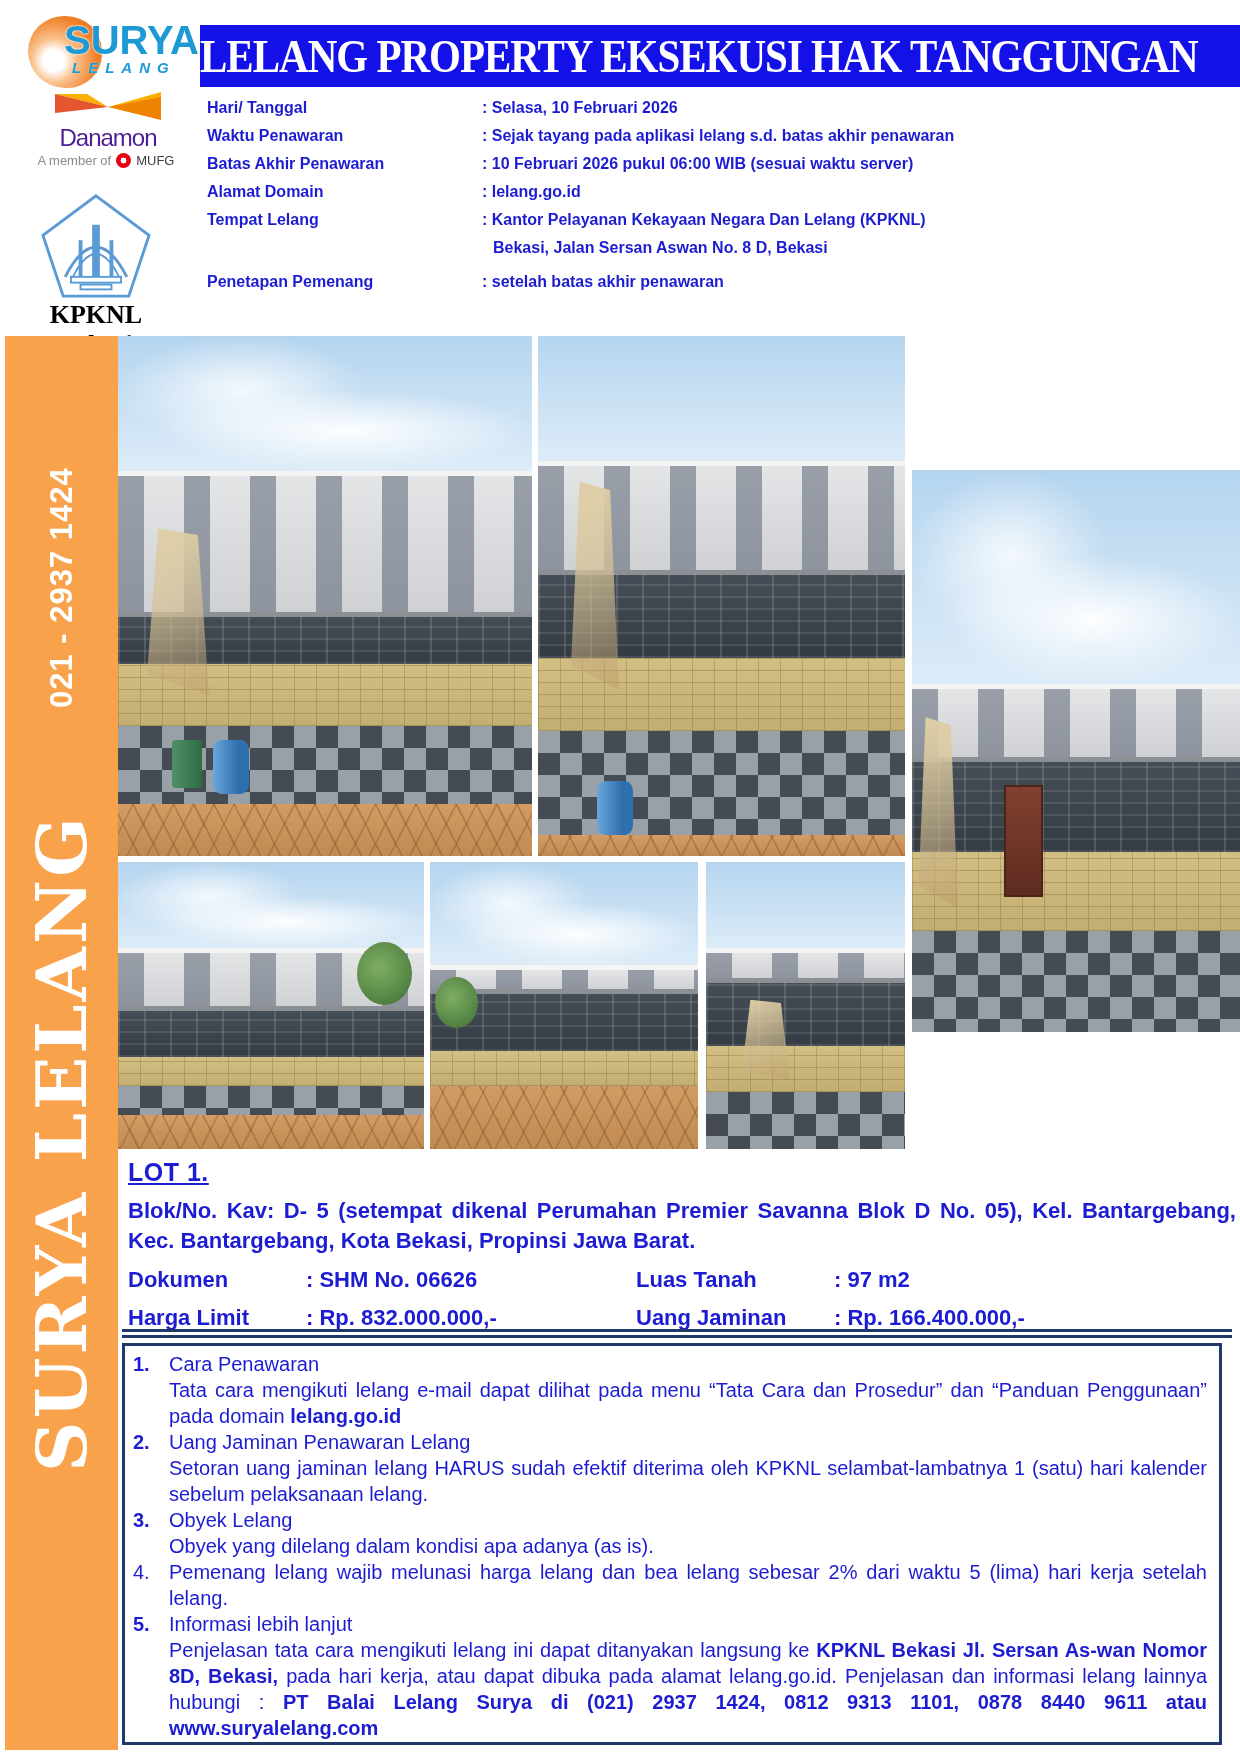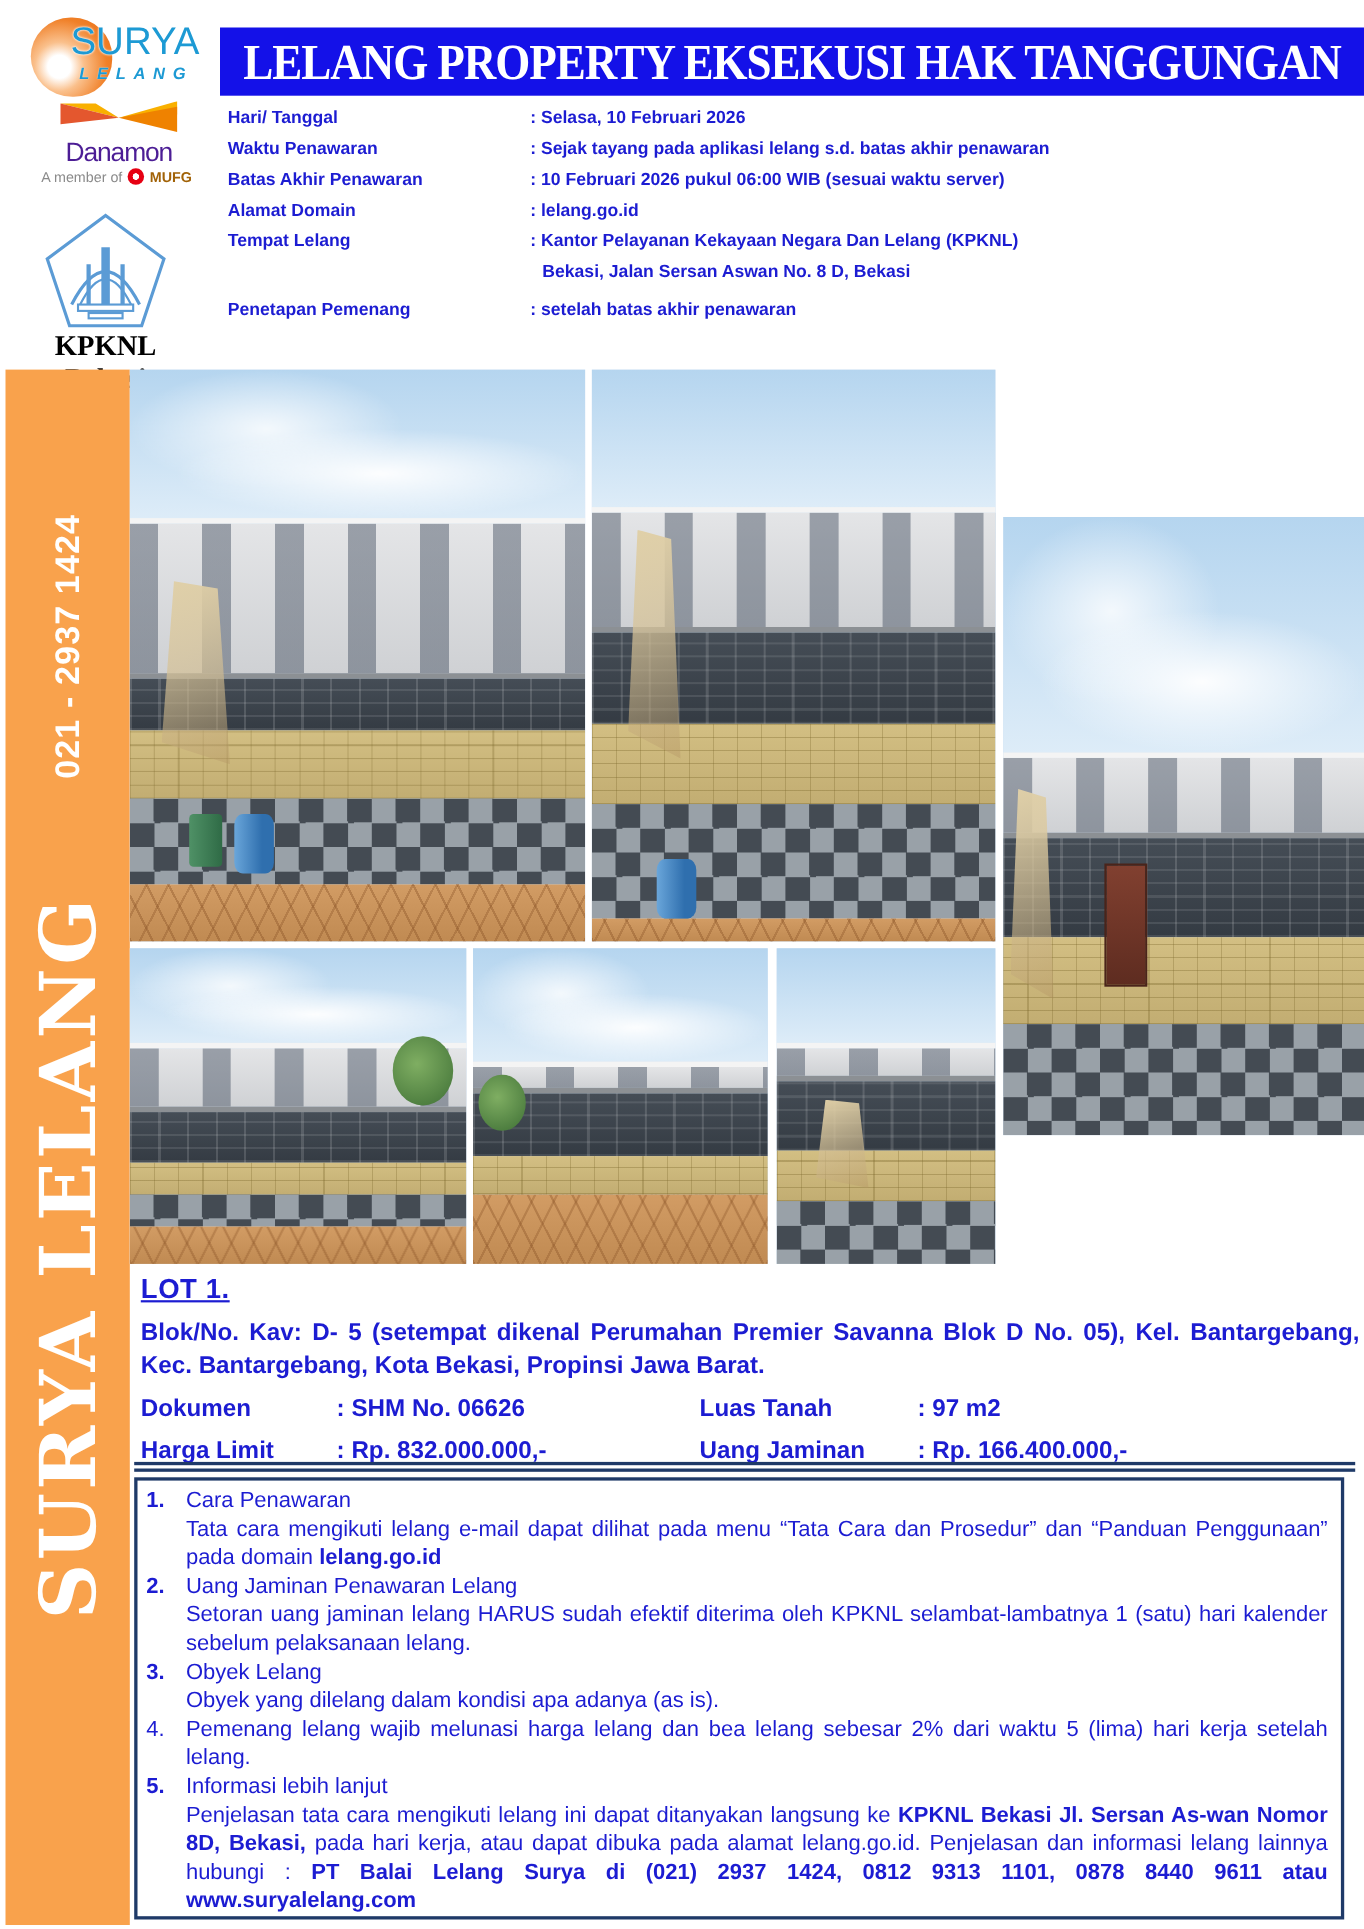--- a/index.html
+++ b/index.html
@@ -9,38 +9,38 @@
     --titlebg:#1411e8;
   }
   *{box-sizing:border-box;margin:0;padding:0}
   body{background:#888;font-family:"Liberation Sans",sans-serif}
   .page{position:relative;width:1240px;height:1754px;background:#fff;margin:0 auto;overflow:hidden}
 
   
   .surya-logo{position:absolute;left:28px;top:12px;width:158px;height:80px}
   .surya-egg{position:absolute;left:0;top:4px;width:74px;height:72px;border-radius:50% 50% 48% 52%;
     background:radial-gradient(circle at 35% 62%,#ffffff 0 16%,#fac08c 34%,#f08028 66%,#e86d12 100%)}
-  .surya-word{position:absolute;left:36px;top:6px;font-size:35px;font-weight:400;color:#1d9ad4;
+  .surya-word{position:absolute;left:36px;top:6px;font-size:40px;font-weight:700;color:#1d9ad4;
     text-shadow:0 0 2px #fff,0 0 2px #fff;letter-spacing:0}
   .surya-sub{position:absolute;left:44px;top:47px;font-size:15px;font-weight:700;font-style:italic;
     color:#1d9ad4;letter-spacing:7px;text-shadow:0 0 1px #fff}
   .danamon{position:absolute;left:30px;top:92px;width:156px;text-align:center}
   .danamon-word{font-size:24px;font-weight:400;color:#4c1d95;letter-spacing:-1px;line-height:1.0}
   .mufg-line{position:absolute;left:22px;top:153px;width:168px;display:flex;align-items:center;gap:5px;
     font-size:13px;color:#8a8a8a;justify-content:center}
   .mufg-circle{display:inline-block;width:15px;height:15px;border-radius:50%;
     background:radial-gradient(circle,#fff 0 26%,#e60012 30% 100%)}
-  .mufg-word{font-weight:700;color:#a16207}
+  .mufg-word{font-weight:400;color:#404040}
   .pentagon-wrap{position:absolute;left:38px;top:192px;width:116px;height:108px}
   .kpknl{position:absolute;left:12px;top:300px;width:168px;text-align:center;
     font-family:"Liberation Serif",serif;font-weight:700;font-size:26px;color:#000}
 
   
   .title-bar{position:absolute;left:200px;top:25px;width:1040px;height:62px;background:var(--titlebg);
-    display:flex;align-items:center;justify-content:center}
+    display:flex;align-items:center;}
   .title-bar span{font-family:"Liberation Serif",serif;font-weight:700;font-size:41px;color:#fff;
     white-space:nowrap;transform:scaleY(1.12);letter-spacing:-1px}
   .info{position:absolute;left:207px;top:94px;width:1025px;color:var(--blue);font-weight:700;font-size:16px}
   .info-row{display:flex;line-height:28px}
   .info-label{flex:0 0 275px}
   .info-value{flex:1;white-space:nowrap}
   .info-row.cont .info-value{padding-left:11px}
   .info-row.gap{margin-top:6px}
 
   

